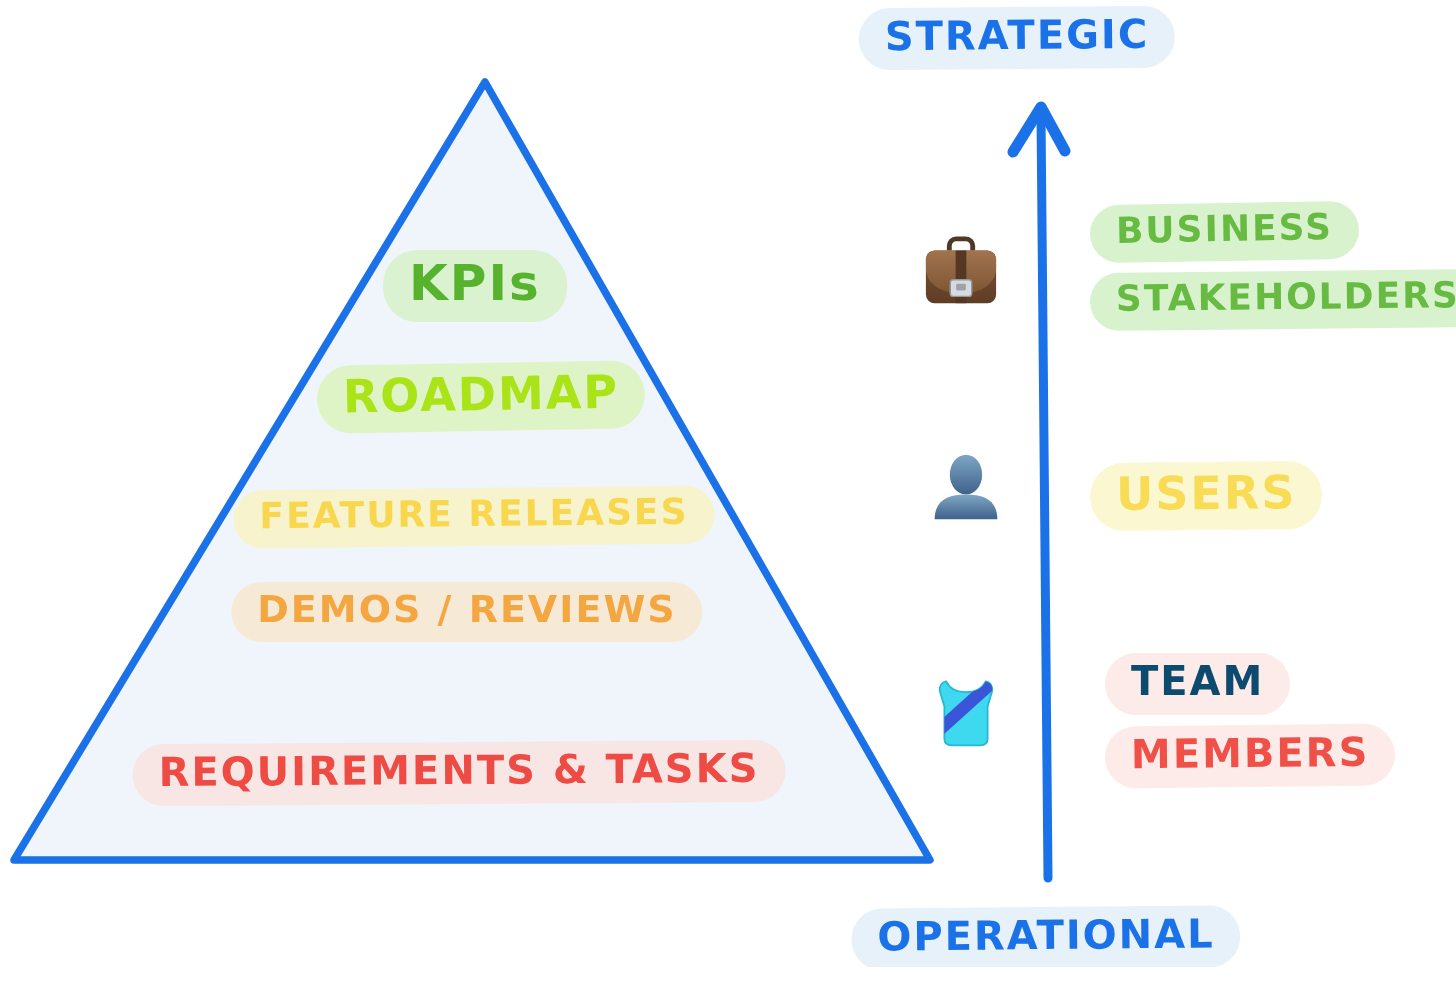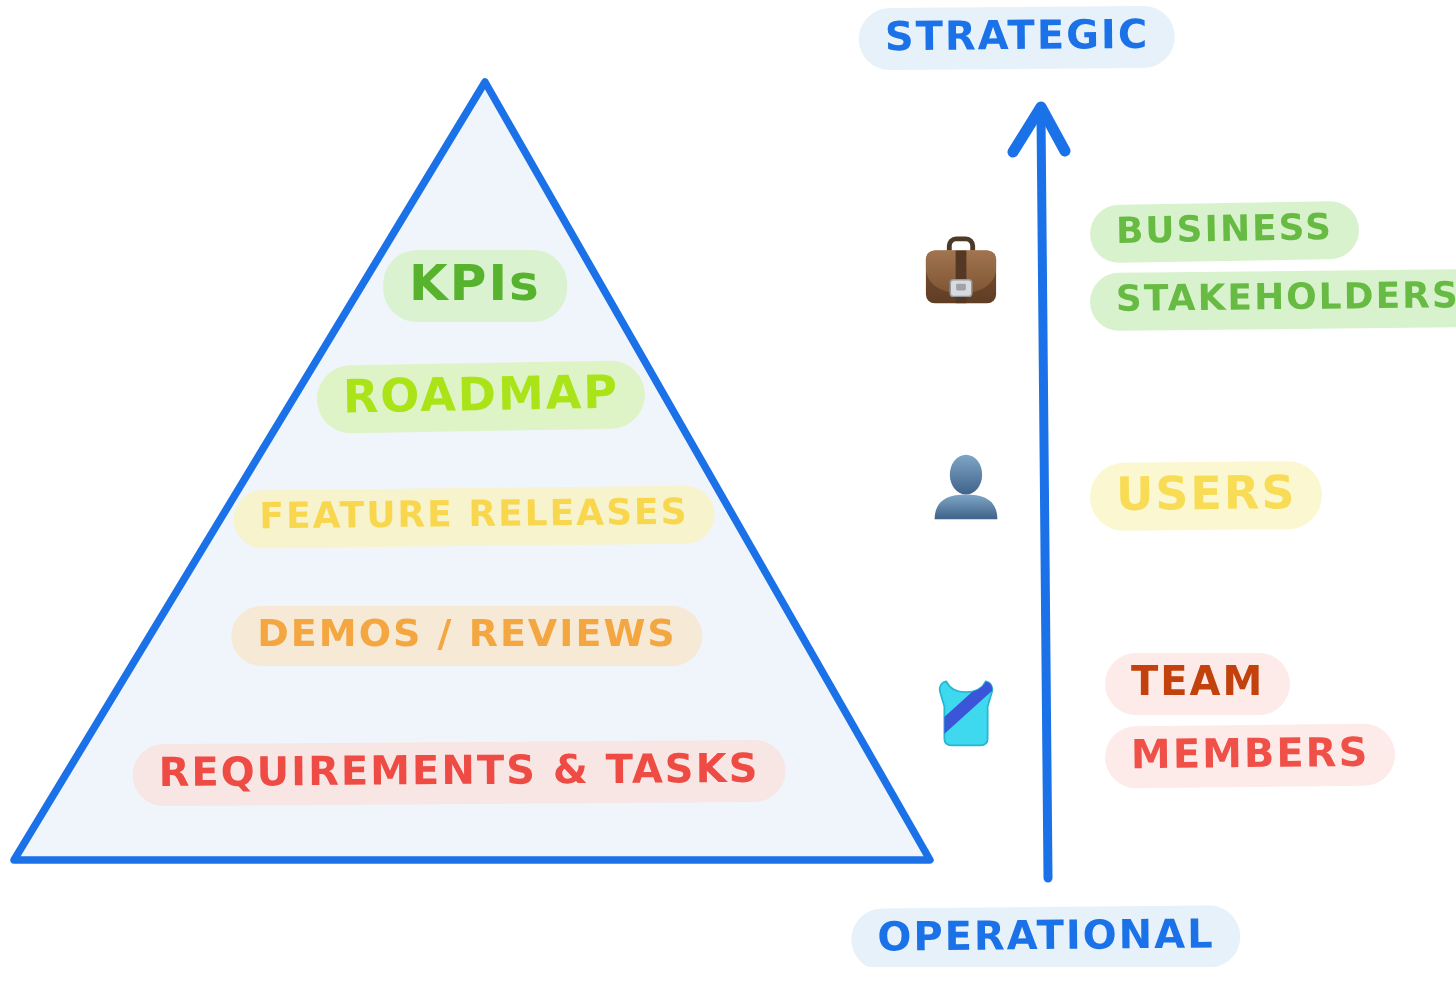--- a/index.html
+++ b/index.html
@@ -45,21 +45,21 @@
   <div class="side-label marker pill" style="left: 1017px; top: 38px; transform: translate(-50%, -50%) rotate(-0.5deg); font-size: 40px; color: rgb(27, 114, 232); background-color: rgb(230, 241, 250);">STRATEGIC</div>
 
   <div class="side-label marker pill" style="left: 1046px; top: 938px; transform: translate(-50%, -50%) rotate(-0.5deg); font-size: 40px; color: rgb(27, 114, 232); background-color: rgb(230, 241, 250);">OPERATIONAL</div>
 
   <div class="level-label marker pill" style="left: 475px; top: 286px; font-size: 50px; color: rgb(87, 179, 46); background-color: rgb(218, 242, 207);">KPIs</div>
 
   <div class="level-label marker pill" style="left: 481px; top: 397px; font-size: 46px; transform: translate(-50%, -50%) rotate(-1deg); color: rgb(169, 227, 24); background-color: rgb(222, 244, 198);">ROADMAP</div>
 
   <div class="level-label marker pill" style="left: 474px; top: 517px; font-size: 36px; transform: translate(-50%, -50%) rotate(-0.6deg); color: rgb(248, 215, 79); background-color: rgb(246, 243, 205);">FEATURE RELEASES</div>
 
-  <div class="level-label marker pill" style="left: 467px; top: 636px; font-size: 38px; color: rgb(244, 166, 64); background-color: rgb(246, 233, 214);">DEMOS / REVIEWS</div>
+  <div class="level-label marker pill" style="left: 467px; top: 612px; font-size: 38px; color: rgb(244, 166, 64); background-color: rgb(246, 233, 214);">DEMOS / REVIEWS</div>
 
   <div class="level-label marker pill" style="left: 459px; top: 773px; font-size: 40px; transform: translate(-50%, -50%) rotate(-0.4deg); color: rgb(238, 75, 68); background-color: rgb(248, 230, 228);">REQUIREMENTS &amp; TASKS</div>
 
   <svg class="icon" style="left:922px;top:230px;" width="78" height="84" viewBox="0 0 80 76">
     <defs>
       <linearGradient id="bfBody" x1="0" y1="0" x2="0" y2="1">
         <stop offset="0" stop-color="#7c5234"></stop>
           <stop offset="1" stop-color="#5f3d24"></stop>
       </linearGradient>
       <linearGradient id="bfFlap" x1="0" y1="0" x2="0" y2="1">
@@ -97,17 +97,17 @@
   </svg>
 
   <div class="side-label stack" style="left:1090px;top:203px;">
     <span class="marker pill" style="font-size: 36px; transform: rotate(-1deg); color: rgb(103, 187, 67); background-color: rgb(217, 242, 206);">BUSINESS</span>
     <span class="marker pill" style="font-size: 36px; transform: rotate(-0.6deg); color: rgb(103, 187, 67); background-color: rgb(217, 242, 206);">STAKEHOLDERS</span>
   </div>
 
   <div class="side-label marker pill" style="left: 1090px; top: 462px; font-size: 46px; transform: rotate(-0.6deg); color: rgb(248, 220, 85); background-color: rgb(251, 247, 208);">USERS</div>
 
   <div class="side-label stack" style="left:1105px;top:653px;">
-    <span class="marker pill" style="font-size: 40px; color: #c2410c; background-color: rgb(252, 235, 233);">TEAM</span>
+    <span class="marker pill" style="font-size: 40px; color: #0c4a6e; background-color: rgb(252, 235, 233);">TEAM</span>
     <span class="marker pill" style="font-size: 40px; transform: rotate(-0.6deg); color: rgb(239, 80, 72); background-color: rgb(252, 235, 233);">MEMBERS</span>
   </div>
 
 </div>
 
 </body></html>

